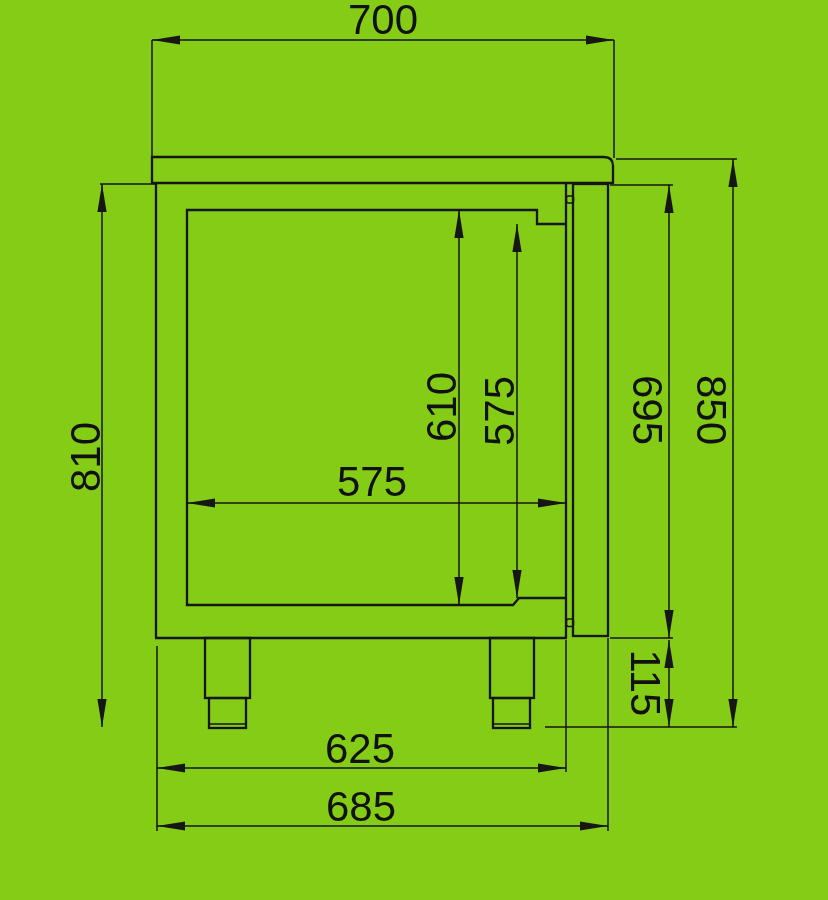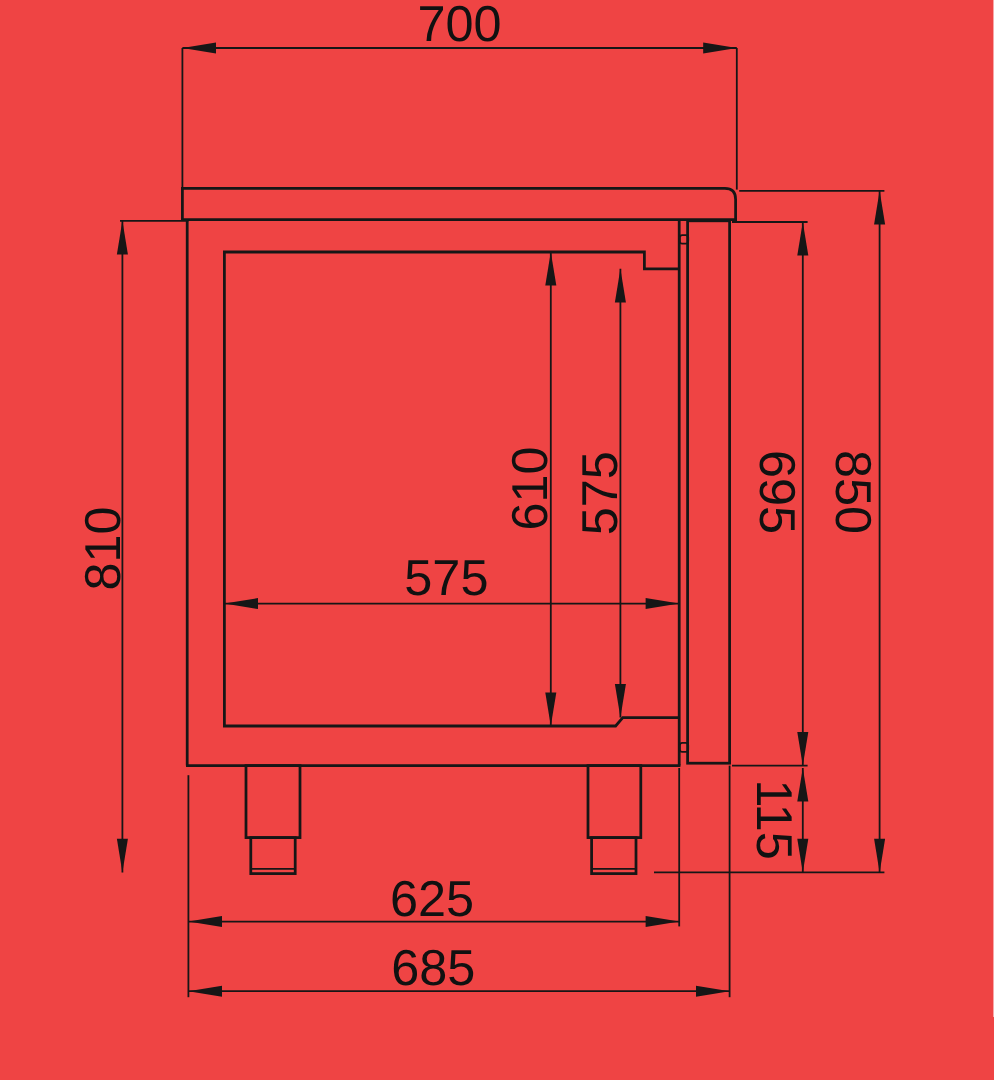--- a/index.html
+++ b/index.html
@@ -4,21 +4,21 @@
 <style>
   html, body {
     margin: 0;
     padding: 0;
     background: #ffffff;
   }
   .canvas {
     position: relative;
     width: 828px;
     height: 900px;
-    background: #ef4444;
+    background: #84cc16;
     overflow: hidden;
   }
   svg {
     display: block;
   }
   .struct {
     fill: none;
     stroke: #161616;
     stroke-width: 2.3;
     stroke-linejoin: miter;

